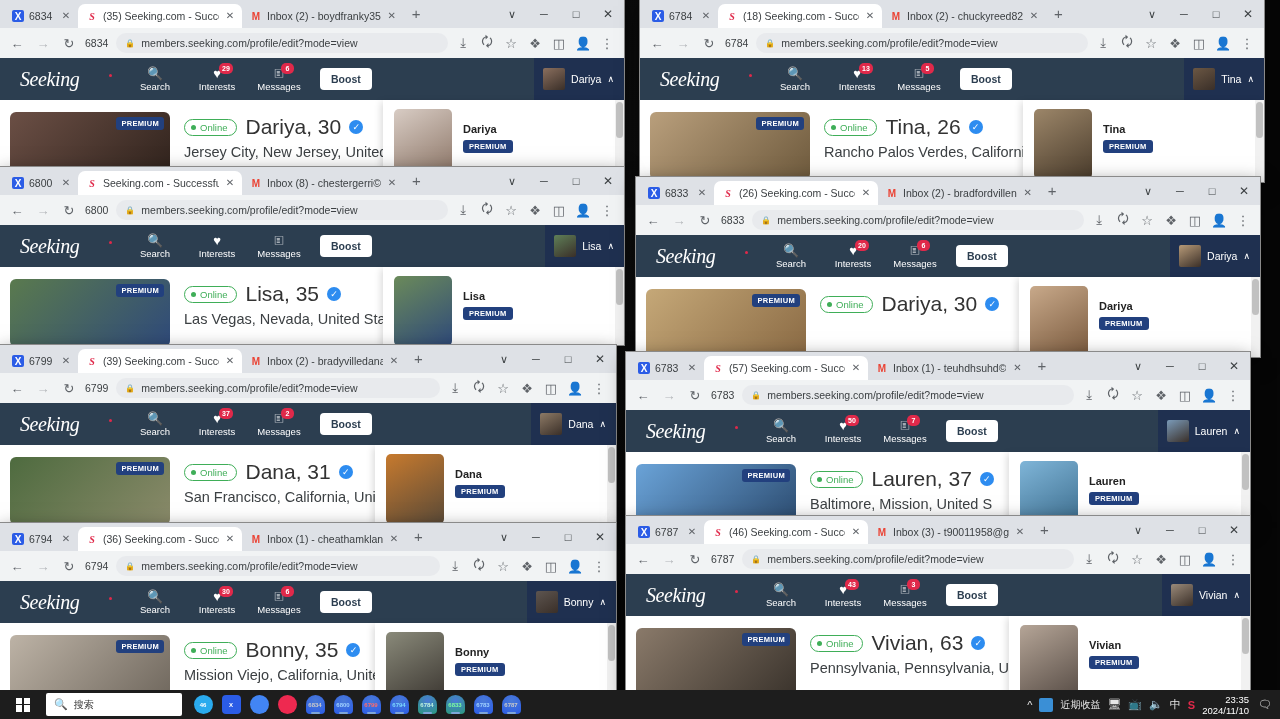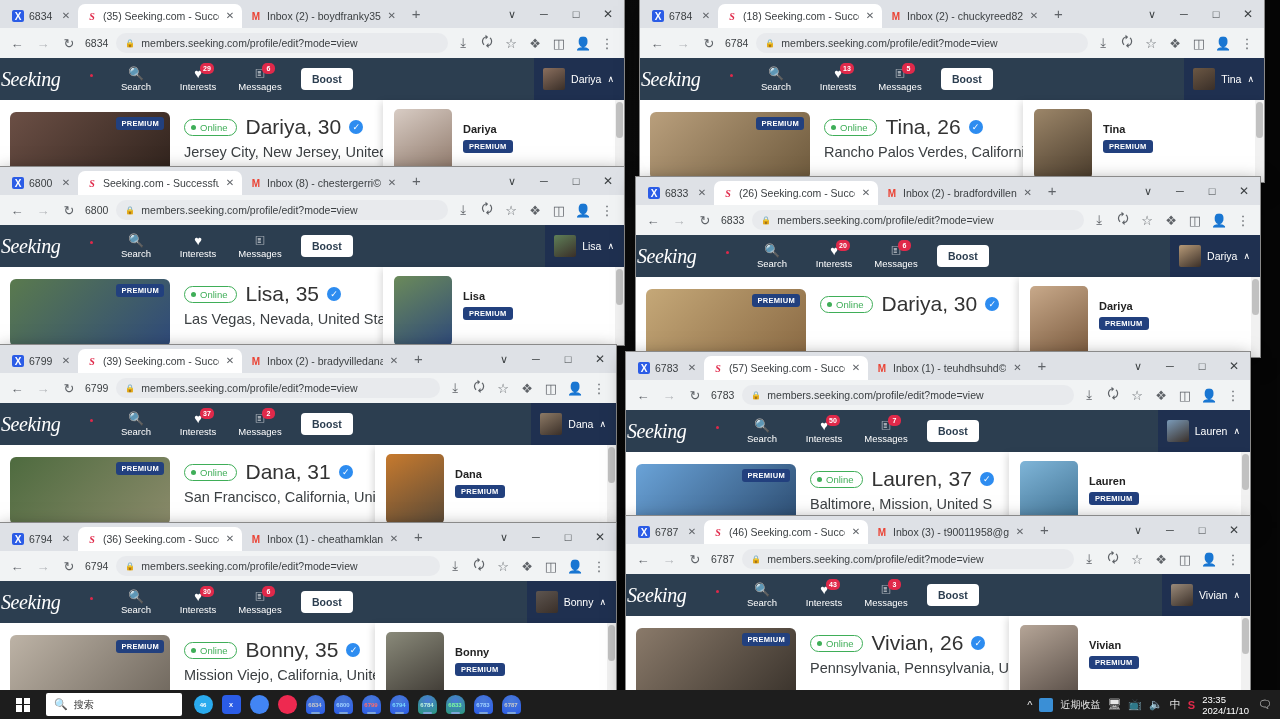--- a/index.html
+++ b/index.html
@@ -41,21 +41,21 @@
   .portlabel{font-size:10.5px;color:#3c4043;margin:0 4px 0 1px;}
   .omnibox{flex:1;height:20px;background:#e8eaed;border-radius:10px;display:flex;align-items:center;padding:0 9px;gap:6px;min-width:0;}
   .lock{font-size:8px;color:#5f6368;}
   .url{font-size:10.5px;color:#3c4043;white-space:nowrap;overflow:hidden;}
   .tbright{display:flex;align-items:center;gap:2px;}
 
   
   .page{position:relative;background:#fff;height:100%;}
   .navbar{height:42px;background:#2c3e50;display:flex;align-items:center;position:relative;}
   .logo{font-family:"Liberation Serif",serif;font-size:20px;color:#fff;font-style:italic;
-        letter-spacing:-.4px;padding-left:1px;width:104px;flex:0 0 104px;position:relative;}
+        letter-spacing:-.4px;padding-left:20px;width:104px;flex:0 0 104px;position:relative;}
   .logo::after{content:"";position:absolute;right:12px;top:6px;width:3px;height:3px;background:#e0294a;border-radius:50%;}
   .navitem{width:62px;flex:0 0 62px;text-align:center;color:#fff;position:relative;padding-top:2px;}
   .navitem .ni{font-size:13px;line-height:14px;display:block;}
   .navitem .nl{font-size:9.5px;display:block;line-height:12px;}
   .badge{position:absolute;top:-2px;left:50%;margin-left:2px;background:#e0294a;color:#fff;
          font-size:7px;line-height:9px;border-radius:5px;padding:1px 3px;min-width:7px;text-align:center;font-weight:bold;}
   .boost{background:#fff;color:#2c3e50;font-size:10.5px;font-weight:bold;border-radius:4px;
          padding:5px 11px;margin-left:10px;}
   .navuser{position:absolute;right:0;top:0;height:42px;background:#1f3050;display:flex;align-items:center;
            gap:6px;padding:0 10px 0 9px;}
@@ -98,21 +98,21 @@
   .searchbox .mg{font-size:11px;color:#444;}
   .searchbox .ph{font-size:10px;color:#333;}
   .tbicons{display:flex;align-items:center;gap:2px;margin-left:8px;}
   .tbicon{width:26px;height:26px;display:flex;align-items:center;justify-content:center;position:relative;}
   .appic{width:19px;height:19px;border-radius:4px;display:flex;align-items:center;justify-content:center;
          font-size:6px;color:#fff;font-weight:bold;position:relative;}
   .runbar{position:absolute;bottom:0;left:5px;right:5px;height:2px;background:#7ea6d8;border-radius:1px;}
   .tray{margin-left:auto;display:flex;align-items:center;gap:7px;padding-right:6px;}
   .traytxt{font-size:10px;color:#e6e6e6;}
   .trayicon{font-size:11px;color:#e6e6e6;}
-  .clock{font-size:9.5px;color:#fff;line-height:11px;text-align:left;}
+  .clock{font-size:9.5px;color:#fff;line-height:11px;text-align:right;}
   .notif{width:18px;height:18px;display:flex;align-items:center;justify-content:center;color:#e6e6e6;font-size:11px;}
   .chipdoc{width:14px;height:14px;background:#3a8fd6;border-radius:2px;}
 </style>
 </head>
 <body>
 
 <div id="desktop"></div>
 
 <div id="windows-layer">
     <div class="win" style="left: 0px; top: 0px; width: 624px; height: 180px; z-index: 1;">
@@ -834,21 +834,21 @@
         <div class="profrow">
           <div class="photo" style="background: linear-gradient(135deg, rgb(138, 122, 106), rgb(58, 51, 44));">
             <div class="premtag">PREMIUM</div>
           </div>
           <div class="pinfo">
             <div class="pline1">
               <div class="onpill">
                 <span class="ondot"></span>
                 <span>Online</span>
               </div>
-              <div class="pname">Vivian, 26</div>
+              <div class="pname">Vivian, 63</div>
               <div class="verif">✓</div>
             </div>
             <div class="ploc">Pennsylvania, Pennsylvania, Un</div>
           </div>
         </div>
         <div class="dropdown">
           <div class="dd-photo" style="background: linear-gradient(150deg, rgb(181, 165, 151), rgb(90, 79, 72));"></div>
           <div><div class="dd-name">Vivian</div><div class="dd-prem">PREMIUM</div></div>
         </div>
         <div class="scrollbar">

